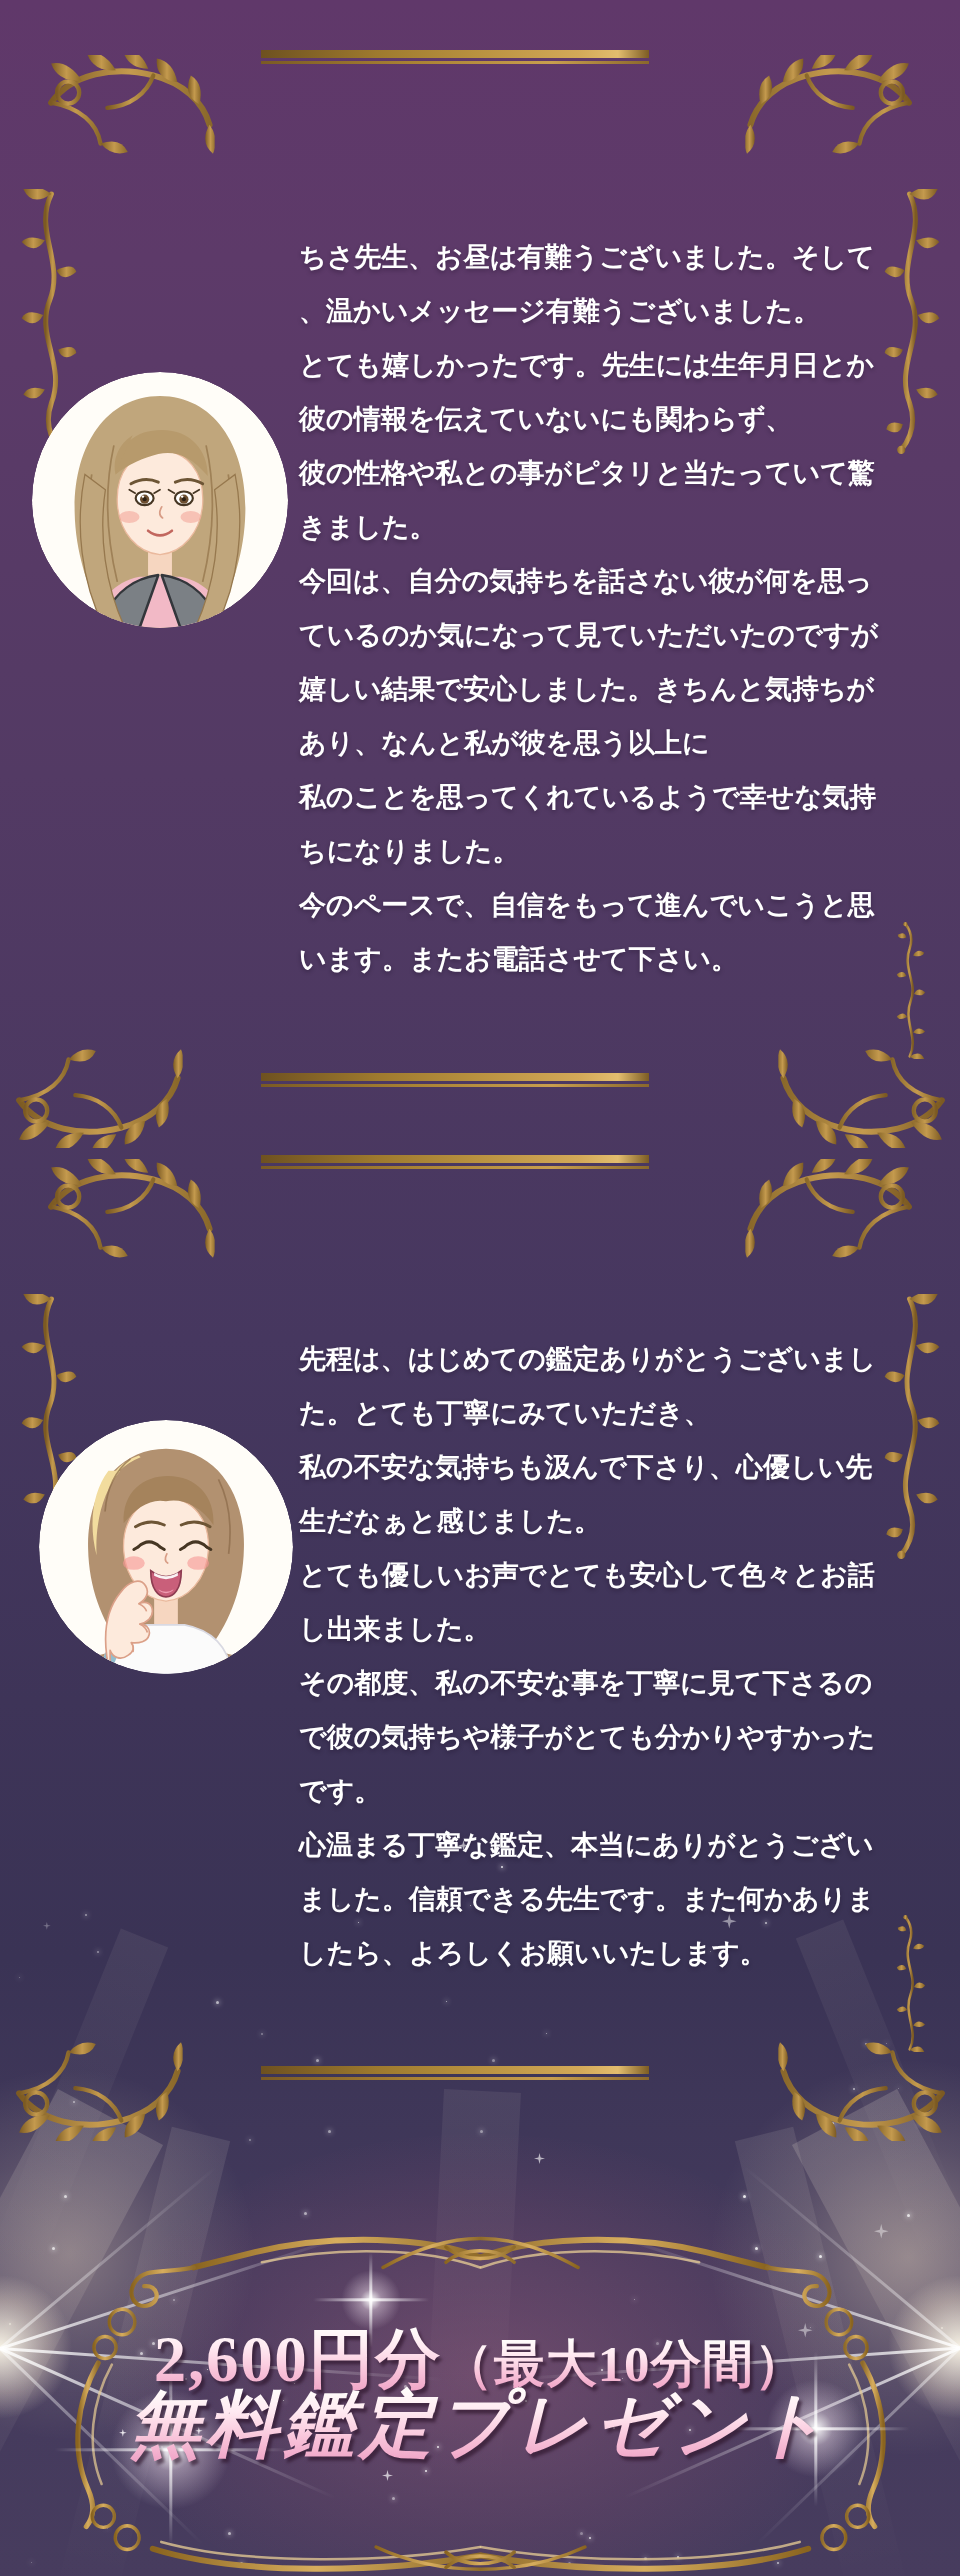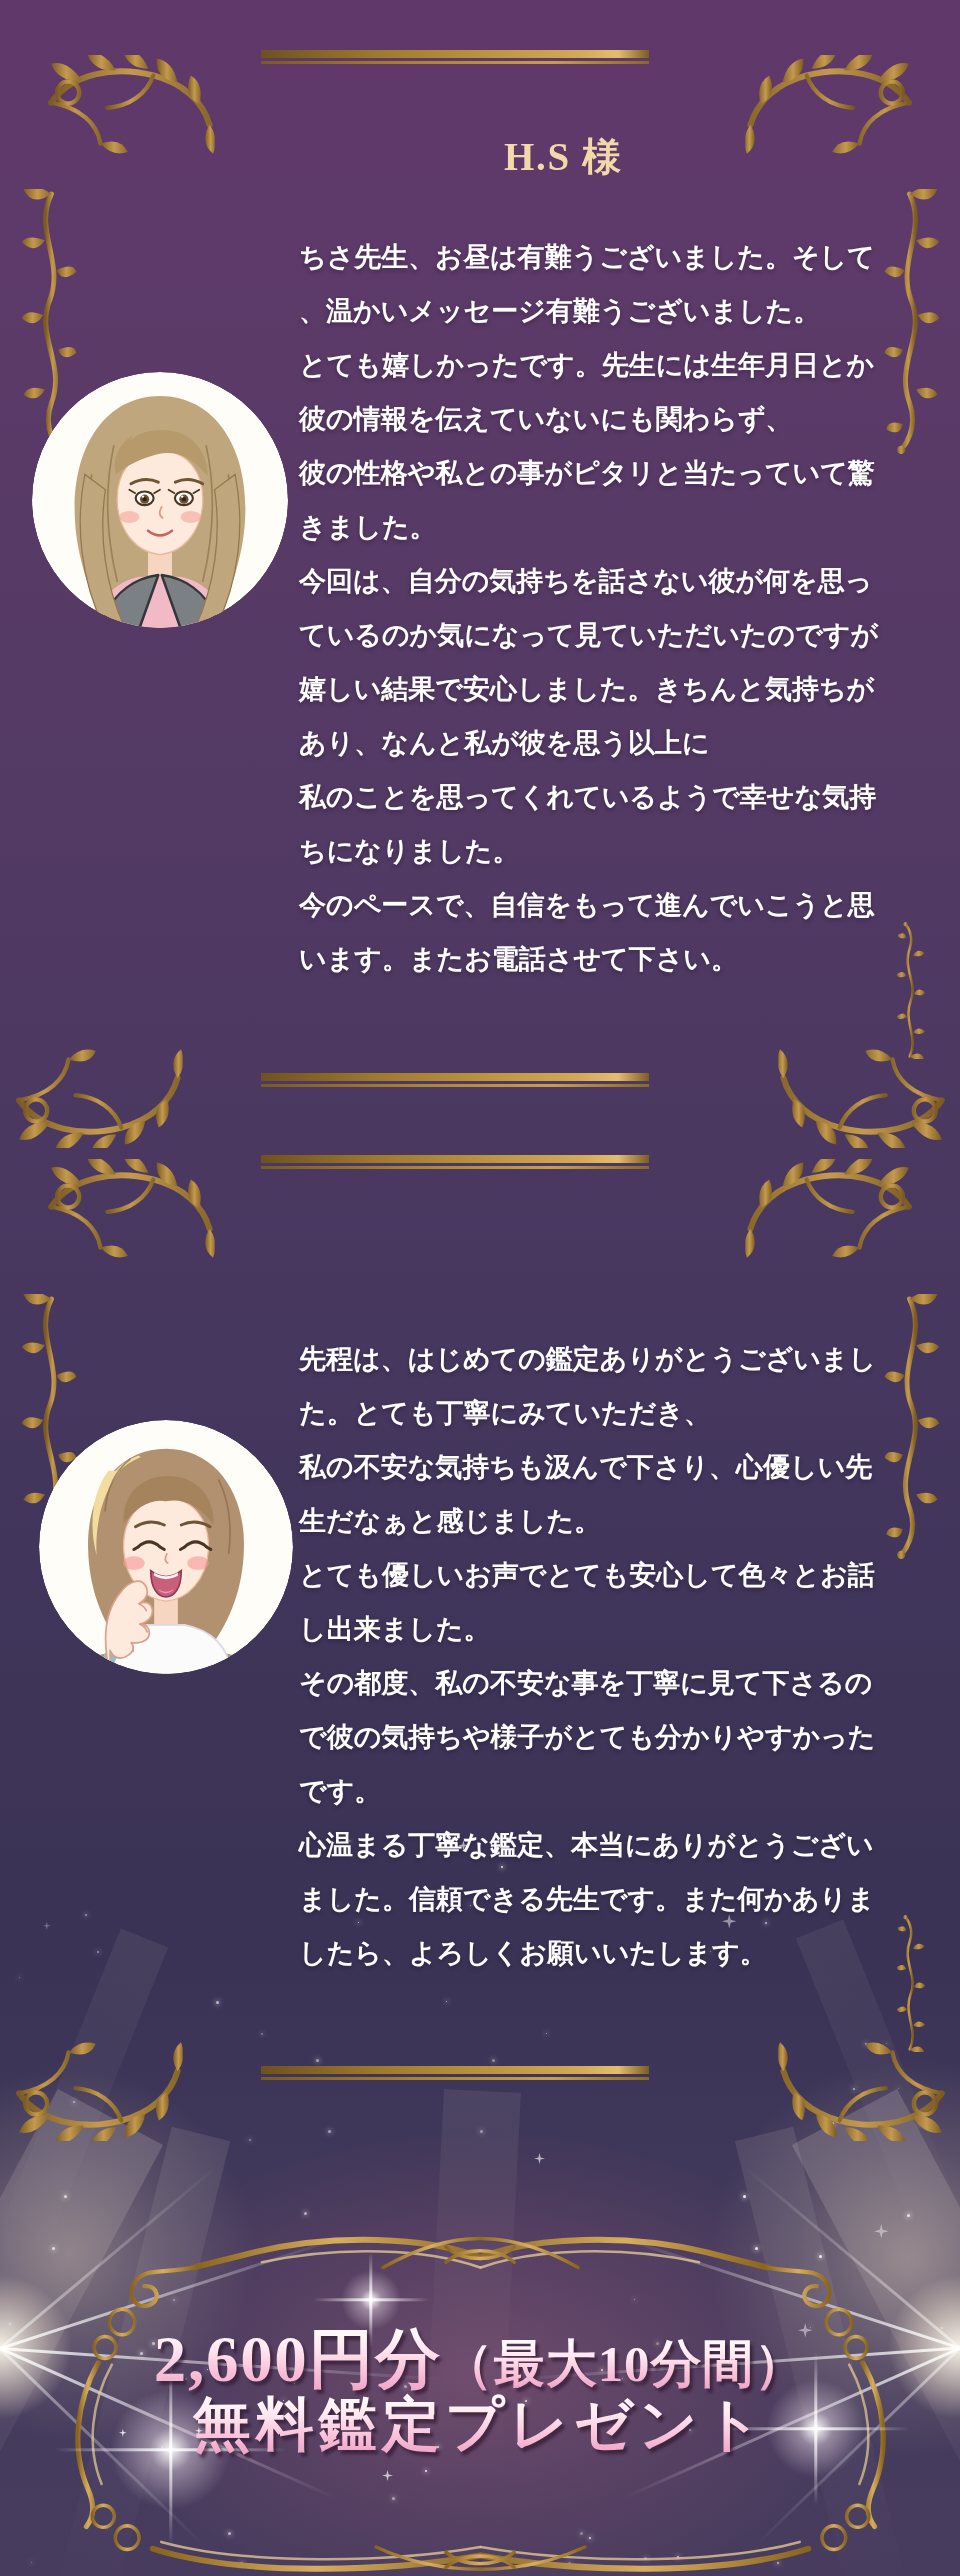--- a/index.html
+++ b/index.html
@@ -76,21 +76,21 @@
 
   
   .gift{position:absolute;left:0;top:2335px;width:960px;text-align:center;
     font-family:"Liberation Serif","DejaVu Serif",serif;font-weight:bold;
     filter:drop-shadow(3.4px 4.3px 1.7px rgba(42,16,38,.6));}
   .gift-line{line-height:48px;white-space:nowrap;}
   .pinktext{background:linear-gradient(180deg,#fffdfb 6%,#ffe9f1 34%,#f9c4da 66%,#ee9fc4 100%);
     -webkit-background-clip:text;background-clip:text;color:transparent;}
   .amount{font-size:65px;letter-spacing:1.7px;}
   .duration{font-size:51px;letter-spacing:0.9px;}
-  .gift-name{font-size:58px;letter-spacing:5.1px;}
+  .gift-name{font-size:72px;letter-spacing:5.1px;font-style:italic;}
 </style>
 </head>
 <body>
 
 <div class="page">
 
   <svg width="0" height="0" style="position:absolute">
     <defs>
       <linearGradient id="goldFill" x1="0" y1="0" x2="1" y2="1">
         <stop offset="0" stop-color="#6f5420"></stop>
@@ -250,21 +250,20 @@
   <svg class="orn vine small rc1" viewBox="0 0 70 160" width="60" height="137">
       <use href="#sideVine"></use>
     </svg>
   <svg class="orn corner bl1" viewBox="0 0 200 135" width="171" height="115">
       <use href="#cornerFlourish"></use>
     </svg>
   <svg class="orn corner br1" viewBox="0 0 200 135" width="171" height="115">
       <use href="#cornerFlourish"></use>
     </svg>
 
-  <div class="heading h1">H.S 様</div>
 
   <svg class="avatar a1" viewBox="0 0 300 300">
     <defs>
         <clipPath id="c1">
           <circle cx="150" cy="150" r="150"></circle>
         </clipPath>
       </defs>
     <g clip-path="url(#c1)">
       <circle cx="150" cy="150" r="150" fill="#fffdf8"></circle>
       <path d="M150,28 C86,28 48,88 50,165 C51,210 64,252 88,300 L212,300 C236,252 249,210 250,165 C252,88 214,28 150,28 Z" fill="#c0a67c"></path>

